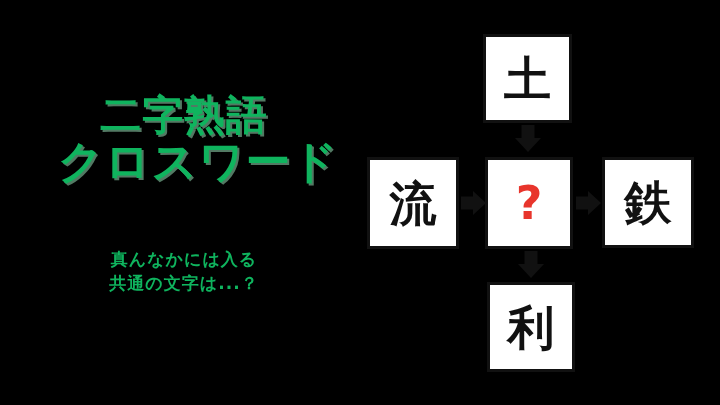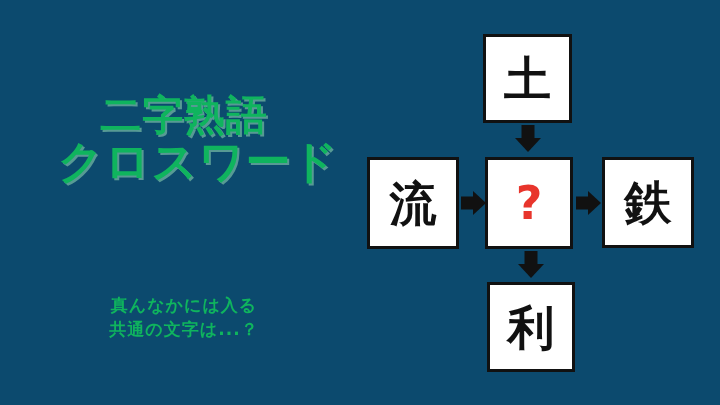--- a/index.html
+++ b/index.html
@@ -4,21 +4,21 @@
 <style>
   html, body {
     margin: 0;
     padding: 0;
     background: #ffffff;
   }
   #canvas {
     position: relative;
     width: 720px;
     height: 405px;
-    background: #0c4a6e;
+    background: #000000;
     overflow: hidden;
     font-family: "DejaVu Sans", "Liberation Sans", sans-serif;
   }
 
   
   .title-block {
     position: absolute;
     left: 0px;
     top: 94px;
     width: 368px;
@@ -34,21 +34,20 @@
   }
   .title-line-1 { font-size: 41px; }
   .title-line-2 { font-size: 45px; padding-left: 28px; }
 
   .subtitle-block {
     position: absolute;
     left: 0px;
     top: 247px;
     width: 368px;
     text-align: center;
-    margin-top: 46px;
   }
   .subtitle-line {
     color: #0FB45E;
     font-weight: 700;
     font-size: 17px;
     line-height: 1.42;
     letter-spacing: 0.06em;
     white-space: nowrap;
   }
 

